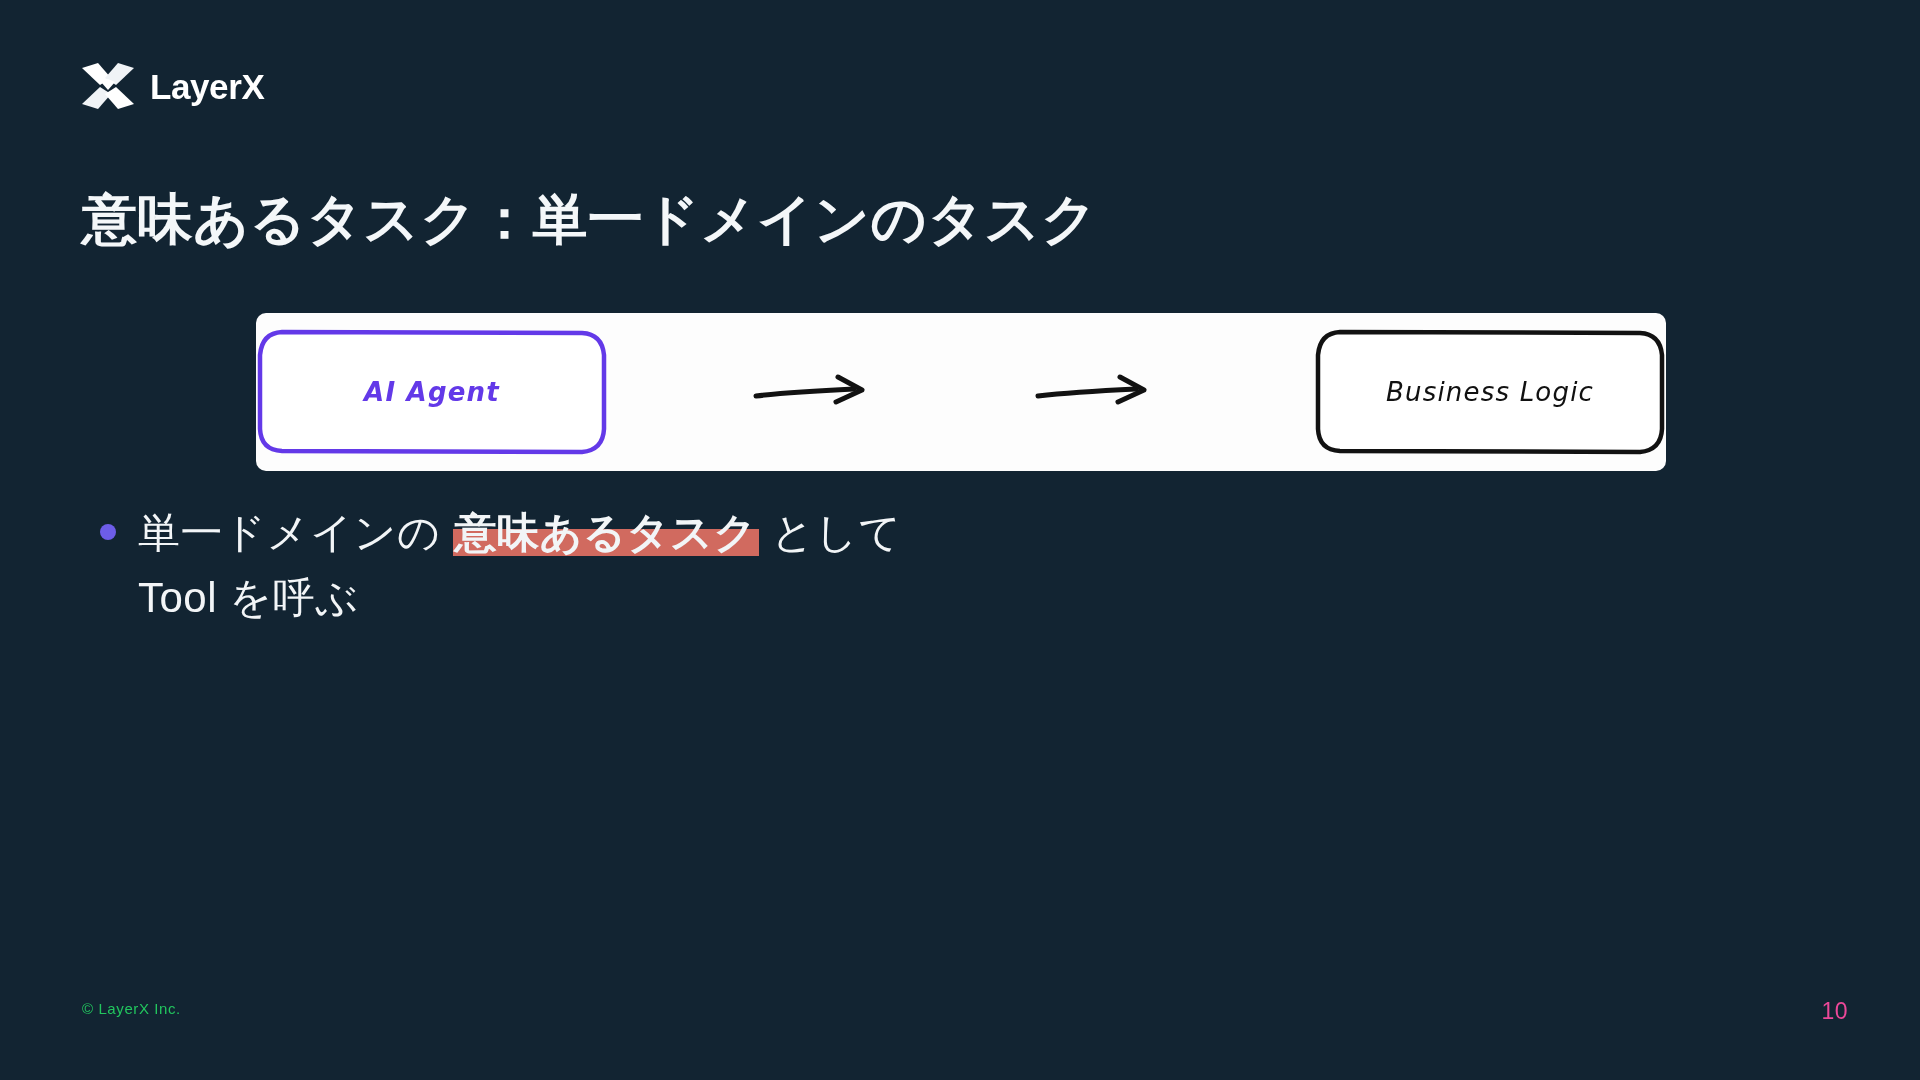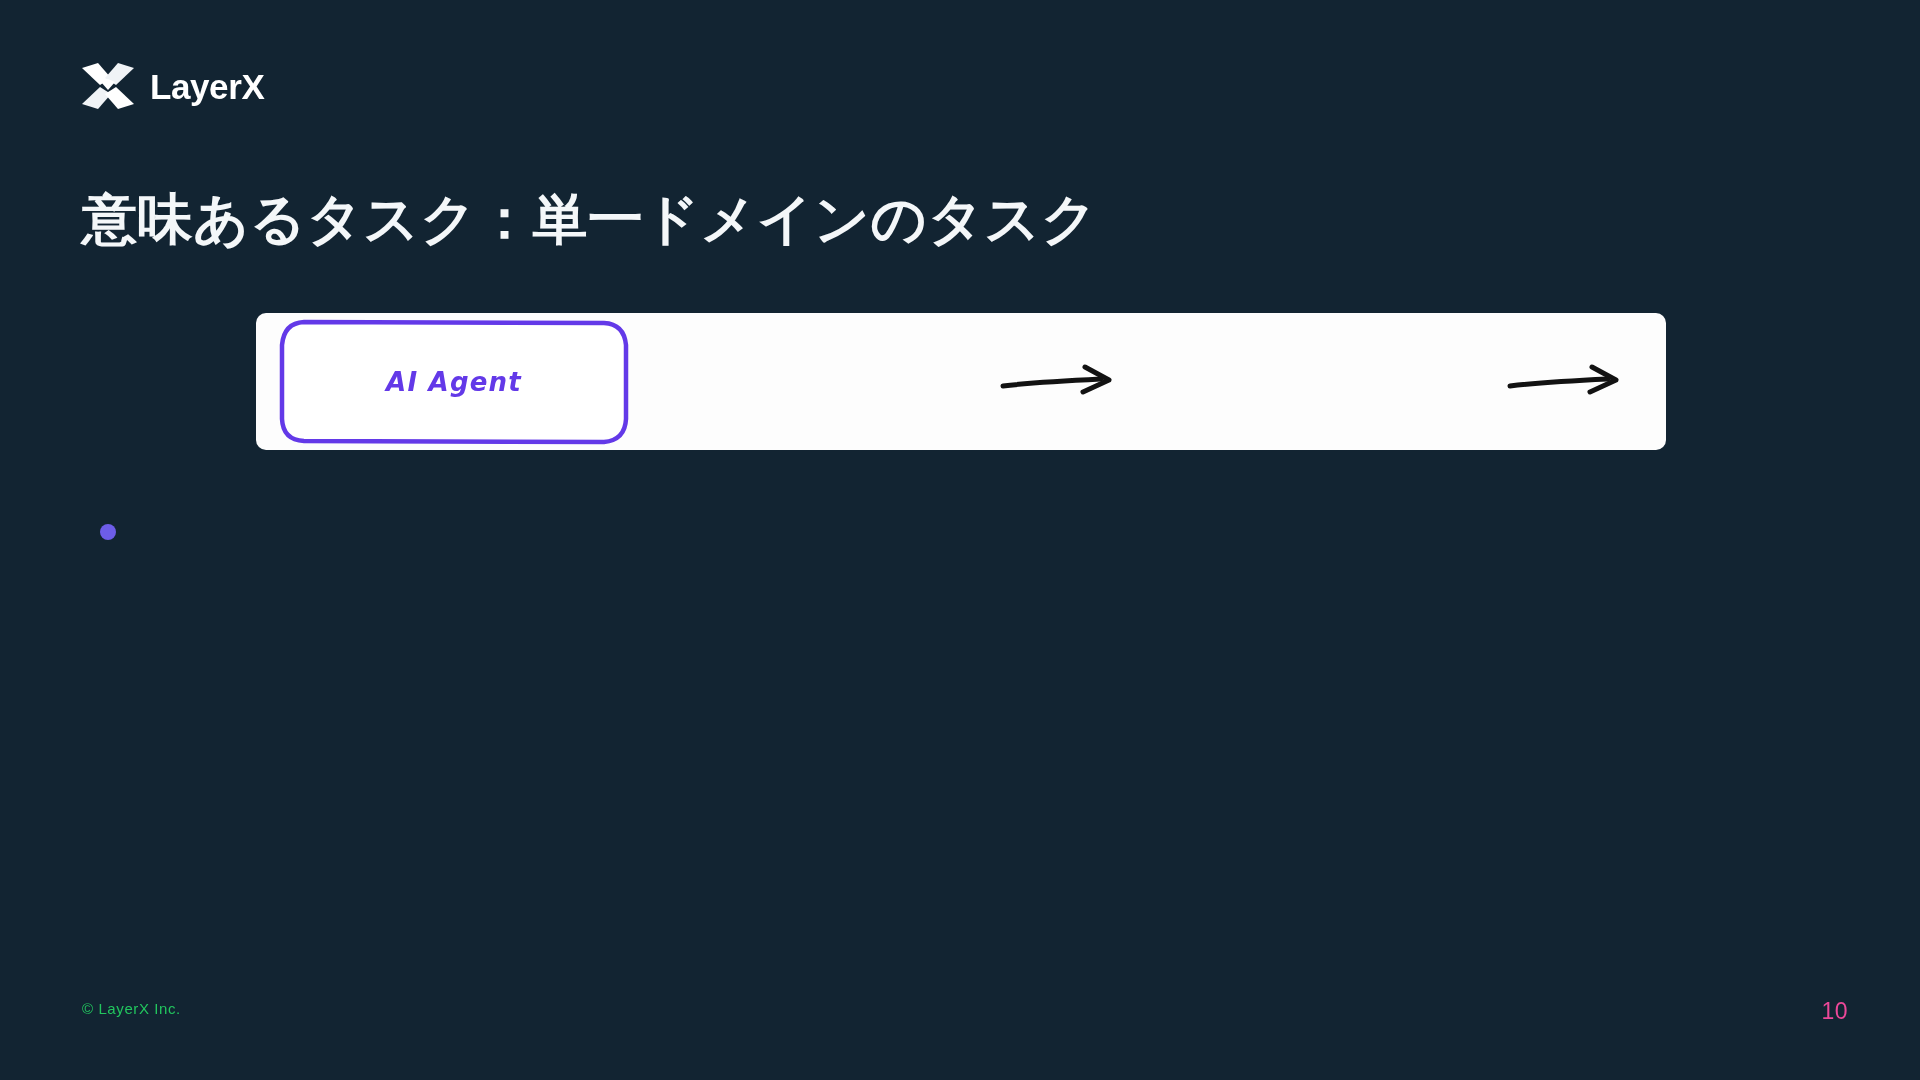--- a/index.html
+++ b/index.html
@@ -62,27 +62,27 @@
     line-height: 1.25;
     white-space: nowrap;
   }
 
   
   .diagram-panel {
     position: absolute;
     left: 256px;
     top: 313px;
     width: 1410px;
-    height: 137px;
+    height: 158px;
     background: #fdfdfd;
     border-radius: 10px;
     display: flex;
     align-items: center;
     justify-content: space-between;
-    padding: 0 22px;
+    padding: 0 0;
   }
 
   .dnode {
     position: relative;
     width: 352px;
     height: 126px;
     display: flex;
     align-items: center;
     justify-content: center;
   }
@@ -201,25 +201,35 @@
       <path d="M6 29 Q40 25 104 22" stroke="#121212" stroke-width="5" fill="none" stroke-linecap="round"></path>
       <path d="M88 10 L112 23 L86 35" stroke="#121212" stroke-width="5" fill="none" stroke-linecap="round" stroke-linejoin="round"></path>
     </svg>
 
 
     <svg class="darrow" viewBox="0 0 140 50">
       <path d="M6 29 Q40 25 104 22" stroke="#121212" stroke-width="5" fill="none" stroke-linecap="round"></path>
       <path d="M88 10 L112 23 L86 35" stroke="#121212" stroke-width="5" fill="none" stroke-linecap="round" stroke-linejoin="round"></path>
     </svg>
 
+    <div class="dnode">
+      <svg class="node-frame" viewBox="0 0 352 126" preserveAspectRatio="none">
+        <path d="M26 3 Q6 4 4 26 L4 100 Q5 121 26 122 L326 123 Q347 121 348 100 L348 26 Q346 5 326 4 Z" fill="#ffffff" stroke="#121212" stroke-width="4.5" stroke-linejoin="round" stroke-linecap="round"></path>
+      </svg>
+      <span class="node-label">Business Logic</span>
+    </div>
 
   </div>
 
   <div class="bullets">
     <div class="bullet-row">
       <span class="bullet-dot"></span>
+      <div class="bullet-text">
+        <span>単一ドメインの </span><span class="hl">意味あるタスク</span><span> として</span><br>
+        <span>Tool を呼ぶ</span>
+      </div>
     </div>
   </div>
 
   <div class="footer-copy">© LayerX Inc.</div>
   <div class="footer-page">10</div>
 
 </div>
 
 </body></html>

